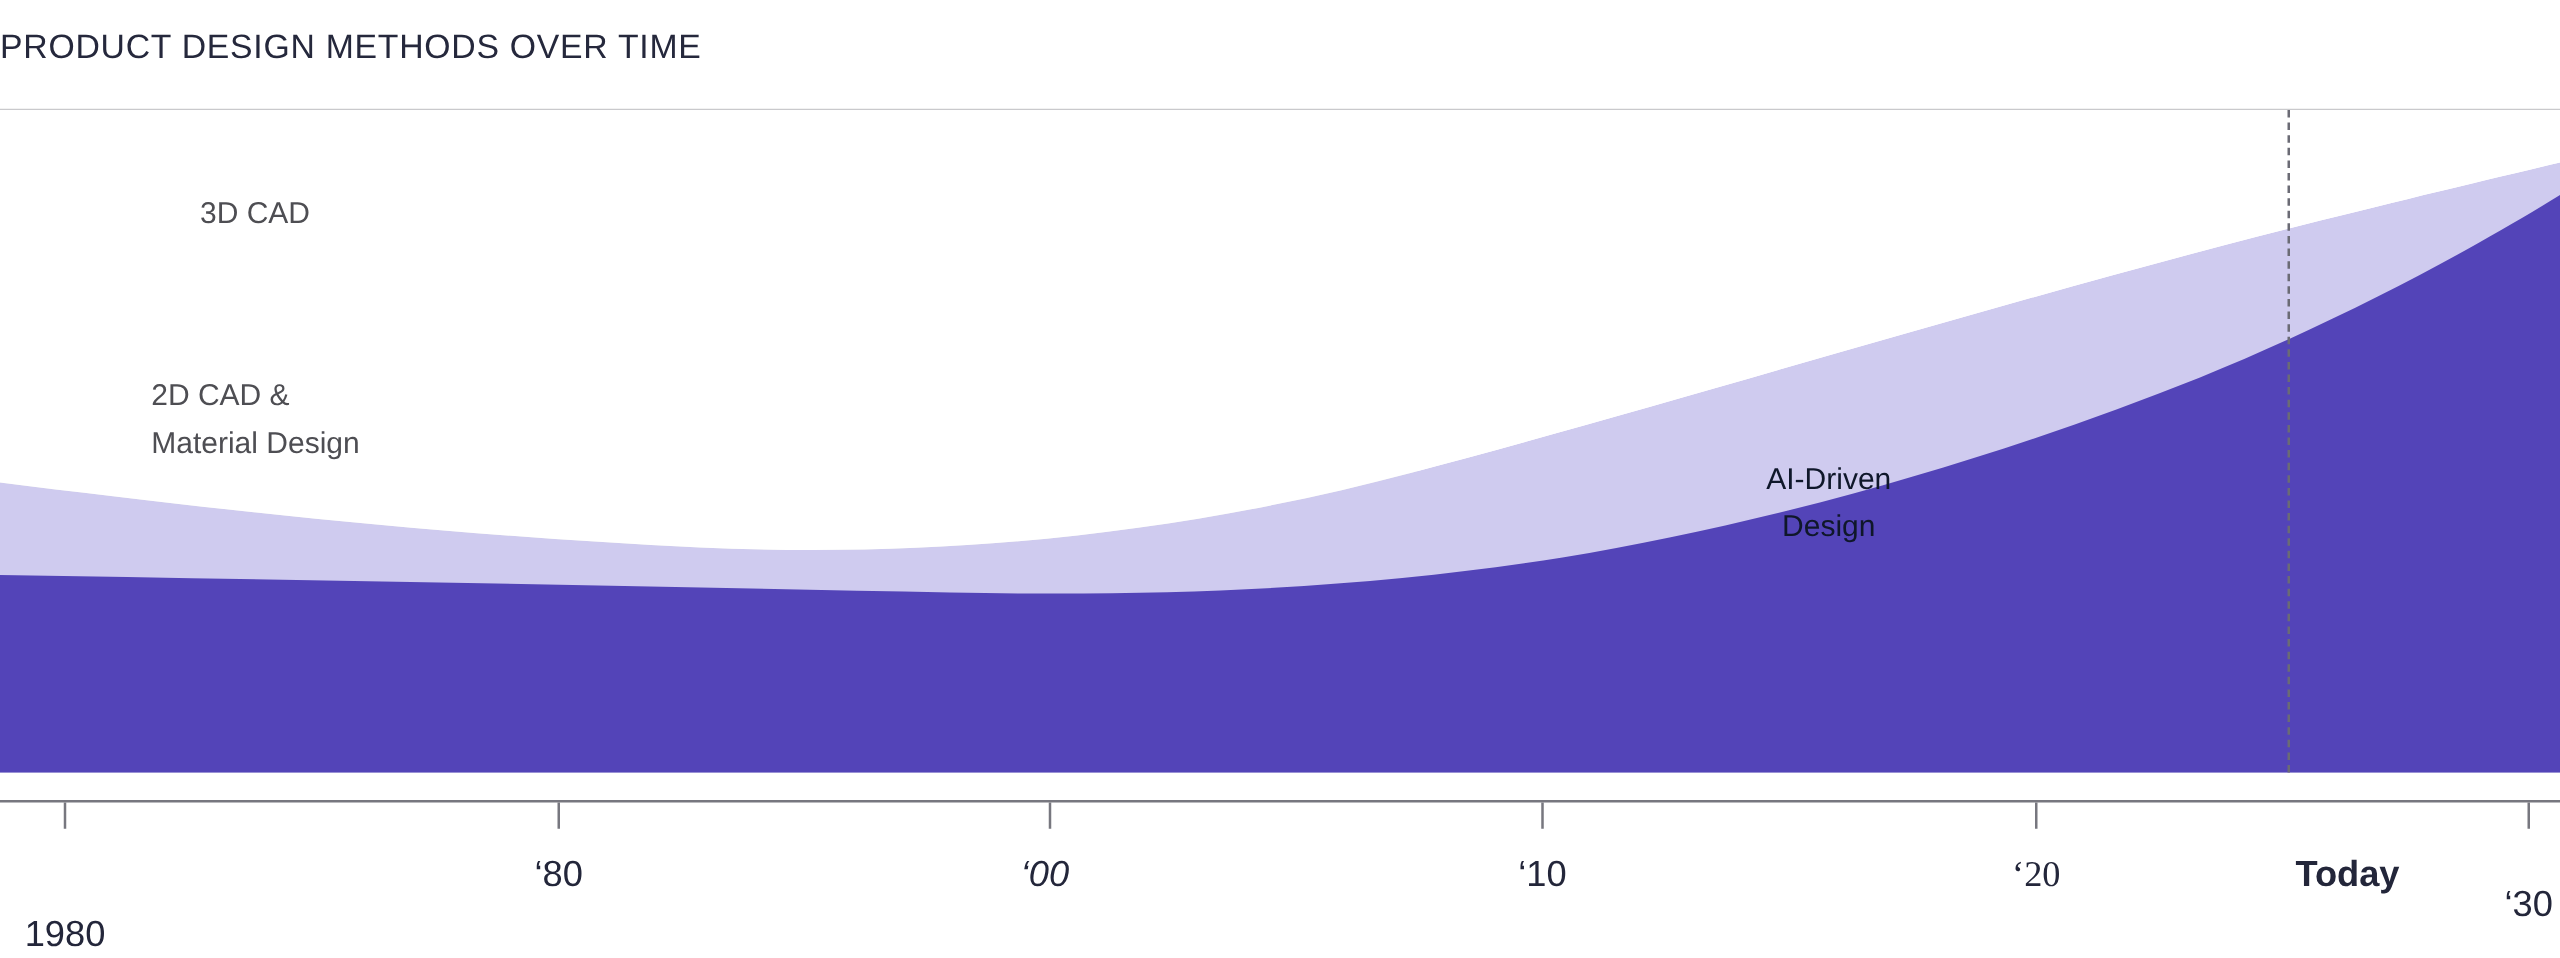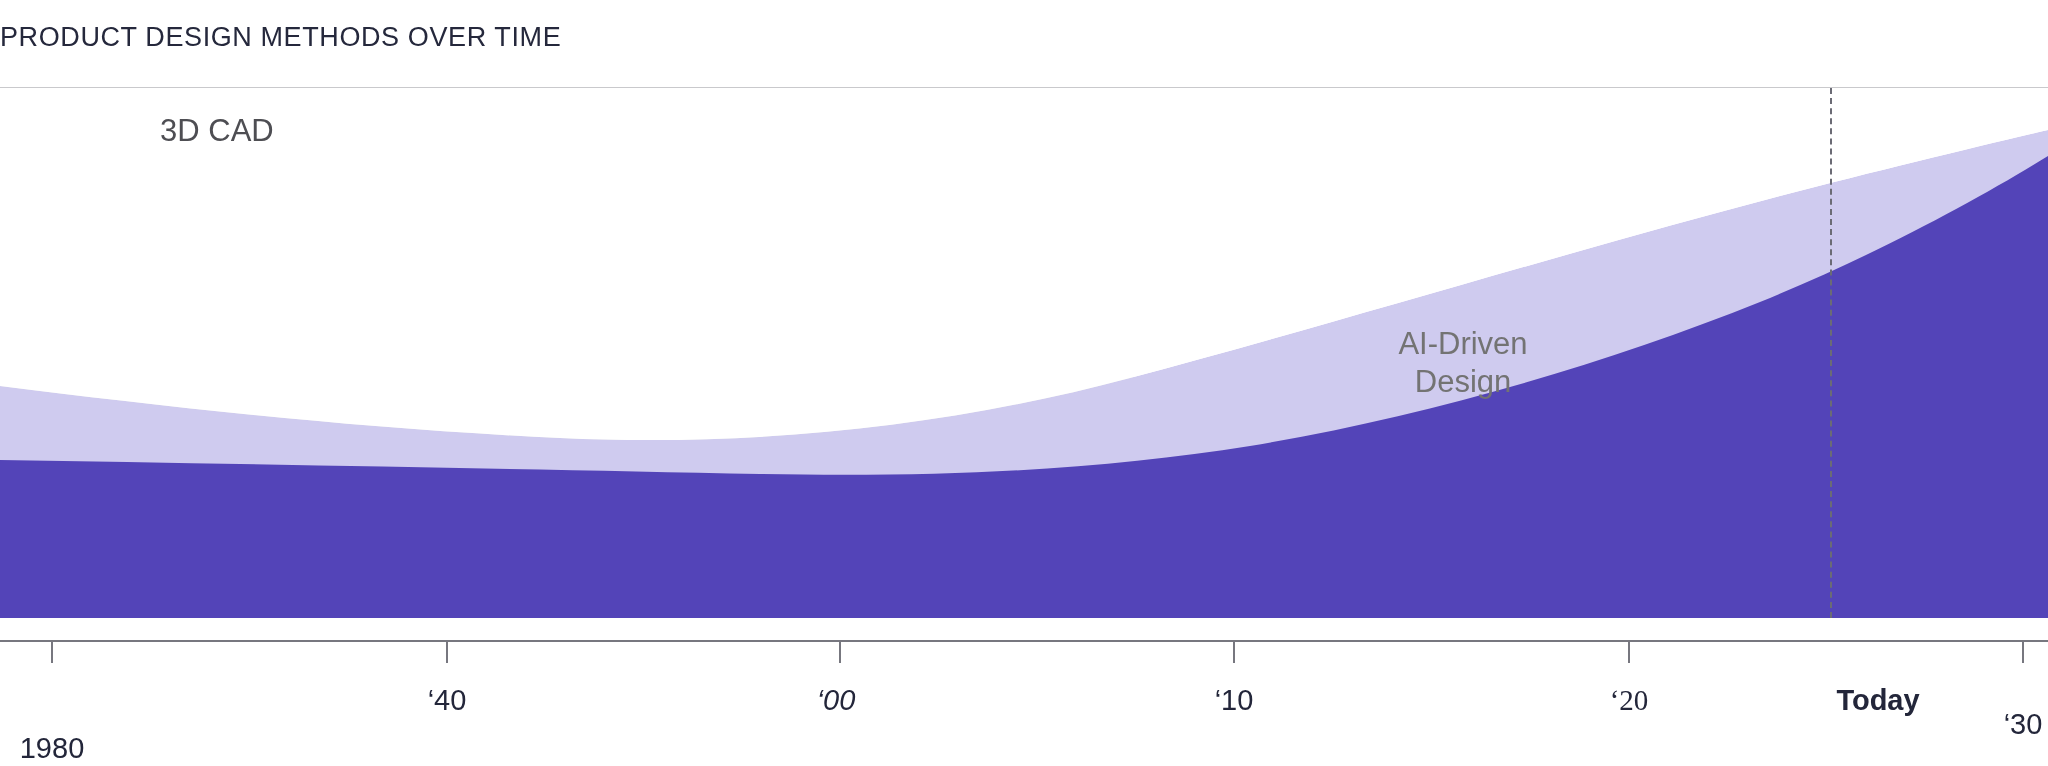--- a/index.html
+++ b/index.html
@@ -37,30 +37,31 @@
   .plot{
     position:absolute;
     left:0px; top:88px;
     width:2048px;height:552px;
   }
   .plot svg{display:block;width:2048px;height:552px;}
 
   
   .area-label{
     position:absolute;
-    font-size:31px;
+    font-size:24px;
     line-height:38px;
     color:#4e4e53;
     font-weight:400;
     white-space:pre-line;
+    margin-top:40px;
   }
   .lbl-3dcad{ left:160px; top:112px; }
   .lbl-2dcad{ left:121px; top:258px; }
   .lbl-sim  { left:1038px; top:257px; text-align:center; width:222px;}
-  .lbl-ai   { left:1388px; top:325px; text-align:center; width:150px; color:#737373;}
+  .lbl-ai   { left:1388px; top:325px; text-align:center; width:150px; color:#0f172a;}
 
   
   .today-line{
     position:absolute;
     left:1830px; top:88px;
     width:0; height:530px;
     border-left:2px dashed #6b6b75;
   }
 
   
@@ -123,34 +124,36 @@
       <path fill="#ffffff" d="M0,0 L2048,0 L2048,42
                C 1980,58 1880,82 1780,108
                C 1560,166 1330,237 1130,290
                C 950,338 760,359 560,350
                C 350,340 160,318 0,298 Z"></path>
     </svg>
   </div>
 
   <div class="area-label lbl-3dcad">3D CAD</div>
 
+  <div class="area-label lbl-2dcad">2D CAD &amp;
+Material Design</div>
 
 
   <div class="area-label lbl-ai">AI-Driven
 Design</div>
 
   <div class="today-line"></div>
 
   <div class="axis-line"></div>
 
   <div id="ticks">
       <div class="tick" style="left: 51px;"></div>
       <div class="tick-label first" style="left: 52px;">1980</div>
       <div class="tick" style="left: 446px;"></div>
-      <div class="tick-label" style="left: 447px;">‘40</div>
+      <div class="tick-label" style="left: 447px;">‘80</div>
       <div class="tick" style="left: 839px;"></div>
       <div class="tick-label" style="left: 836px; font-style: italic;">‘00</div>
       <div class="tick" style="left: 1233px;"></div>
       <div class="tick-label" style="left: 1234px;">‘10</div>
       <div class="tick" style="left: 1628px;"></div>
       <div class="tick-label" style="left: 1629px; font-family: Liberation Serif, serif;">‘20</div>
       <div class="tick" style="left: 2022px;"></div>
       <div class="tick-label" style="left: 2023px; margin-top: 24px;">‘30</div>
       <div class="tick-label today" style="left: 1830px;">Today</div>
     </div>

